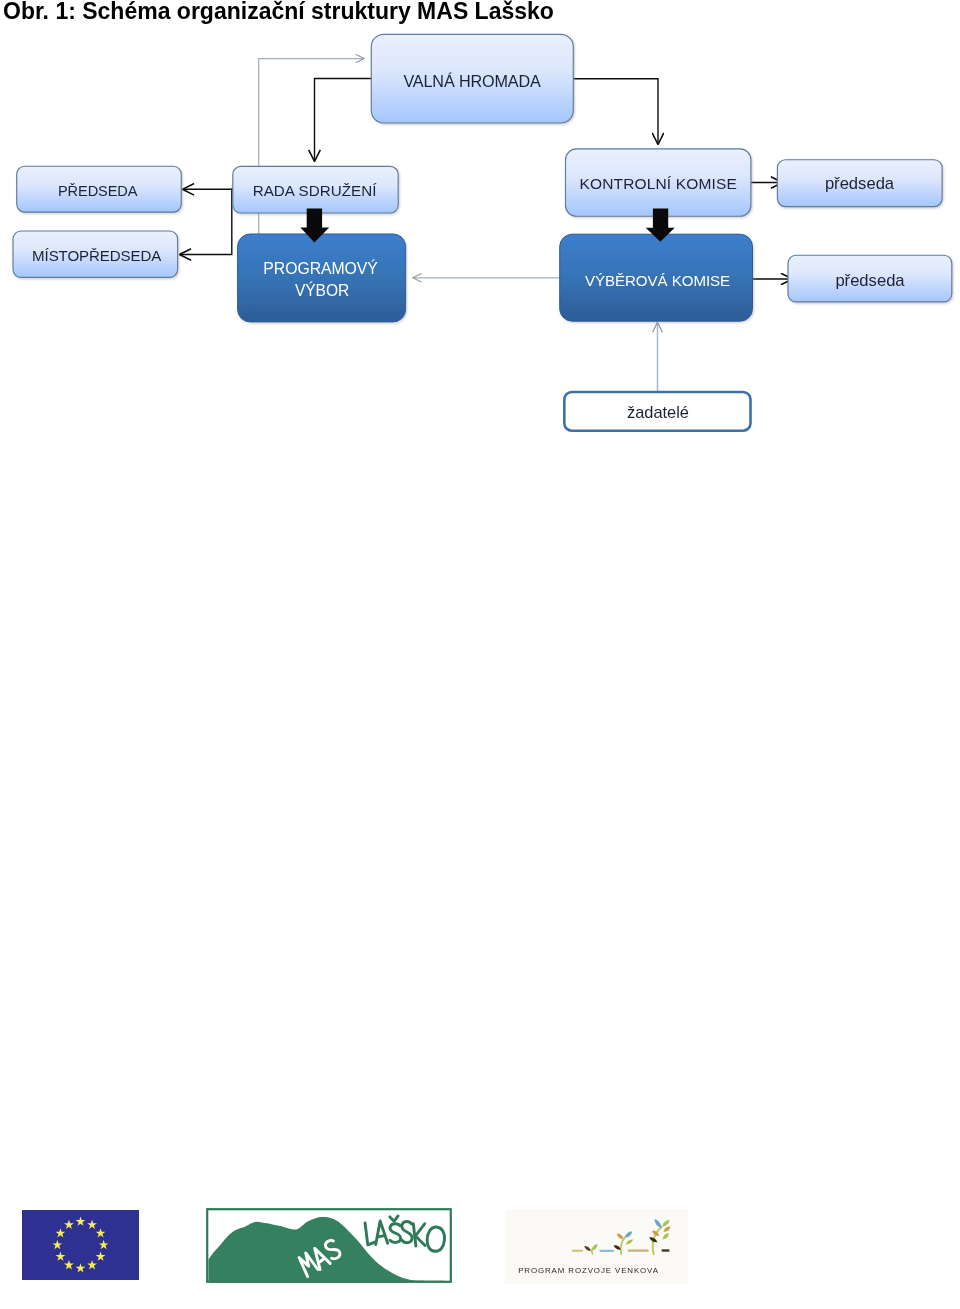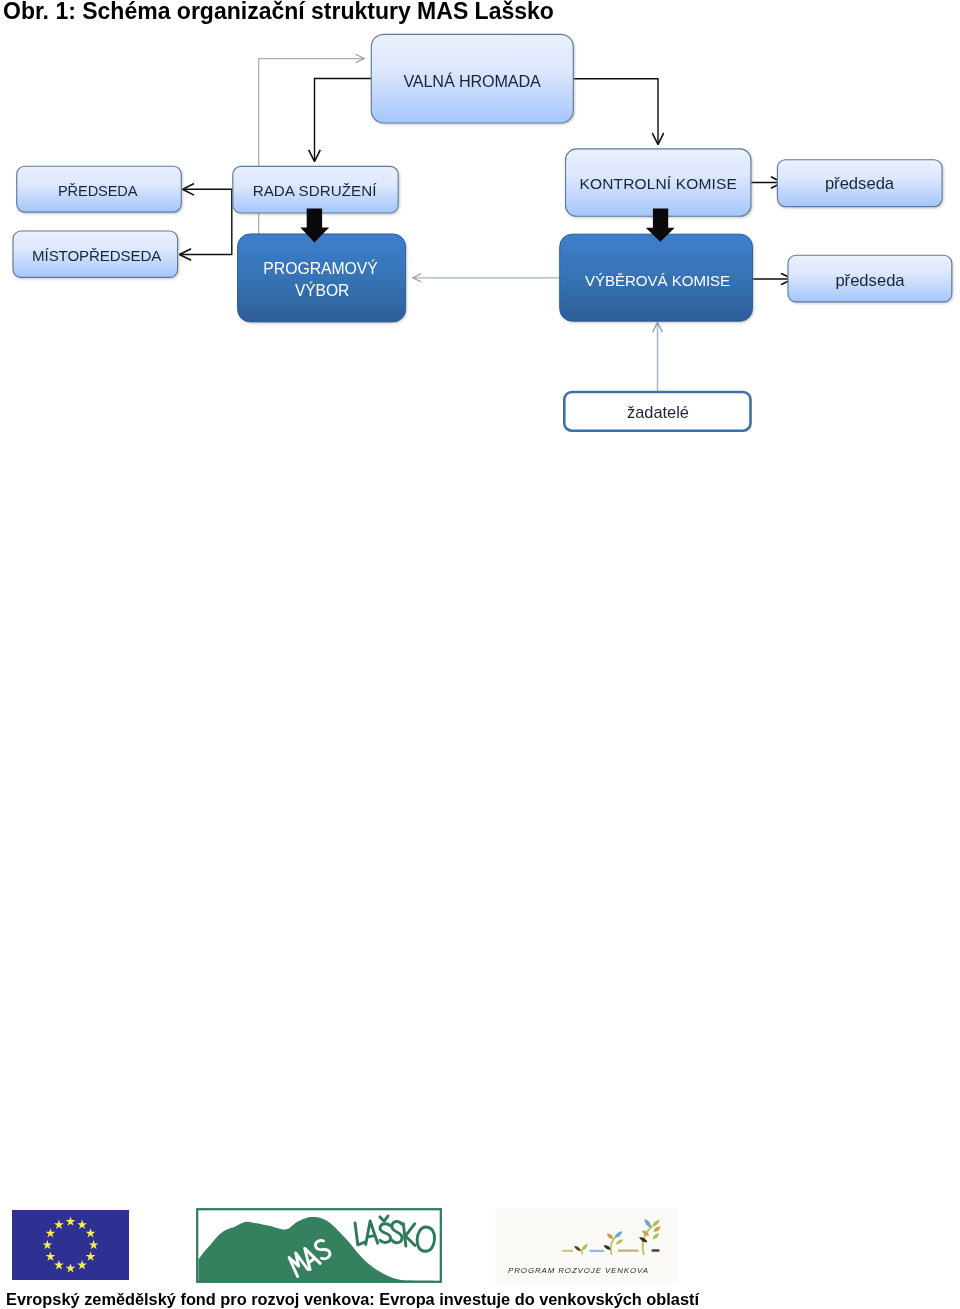--- a/index.html
+++ b/index.html
@@ -1,21 +1,21 @@
 <!DOCTYPE html>
 <html><head>
 <meta charset="utf-8">
 <title>Obr. 1: Schéma organizační struktury MAS Lašsko</title>
 <style>
   html,body{margin:0;padding:0;background:#ffffff;}
   body{width:960px;height:1309px;font-family:"Liberation Sans",sans-serif;position:relative;overflow:hidden;-webkit-font-smoothing:antialiased;}
   .page{position:absolute;left:0;top:0;width:960px;height:1309px;background:#fff;border-radius:25px;}
   .title{position:absolute;left:3px;top:-2px;font-size:23px;line-height:26px;font-weight:bold;color:#000;white-space:nowrap;letter-spacing:0px;}
   .diagram{position:absolute;left:0;top:0;width:960px;height:470px;}
-  .footer{position:absolute;left:4px;top:0;width:864px;height:1309px;font-style:italic;}
+  .footer{position:absolute;left:14px;top:0;width:864px;height:1309px;}
   .logo-eu{position:absolute;left:8px;top:1210px;}
   .logo-mas{position:absolute;left:192px;top:1208px;}
   .logo-prv{position:absolute;left:491px;top:1209px;}
   .prv-word{font-family:"Liberation Sans",sans-serif;font-size:7.9px;letter-spacing:0.9px;fill:#2b2926;}
   .footer-text{position:absolute;left:6px;top:1289px;font-size:16.35px;line-height:20px;font-weight:bold;color:#000;white-space:nowrap;}
 </style>
 </head>
 <body>
 
 <div class="page">
@@ -167,14 +167,13 @@
         <path d="M 146.2 24.4 Q 147.5 30.0 153.2 30.0 Q 151.9 24.4 146.2 24.4 Z" fill="#cf9c4e"></path>
         <path d="M 148.4 13.0 Q 148.8 19.9 155.4 22.0 Q 155.0 15.1 148.4 13.0 Z" fill="#6ba3d6"></path>
         <path d="M 163.8 13.8 Q 157.5 14.4 156.0 20.6 Q 162.3 20.0 163.8 13.8 Z" fill="#a8c44e"></path>
         <path d="M 164.6 20.6 Q 158.9 20.3 157.4 25.8 Q 163.1 26.1 164.6 20.6 Z" fill="#cf9c4e"></path>
         <path d="M 163.0 27.0 Q 157.3 27.7 156.6 33.4 Q 162.3 32.7 163.0 27.0 Z" fill="#a8c44e"></path>
       </g>
       <text class="prv-word" x="83.5" y="64.2" text-anchor="middle">PROGRAM ROZVOJE VENKOVA</text>
     </svg>
   </div>
 
-  <div class="footer-text">Evropský zemědělský fond pro rozvoj venkova: Evropa investuje do venkovských oblastí</div>
 </div>
 
 </body></html>

